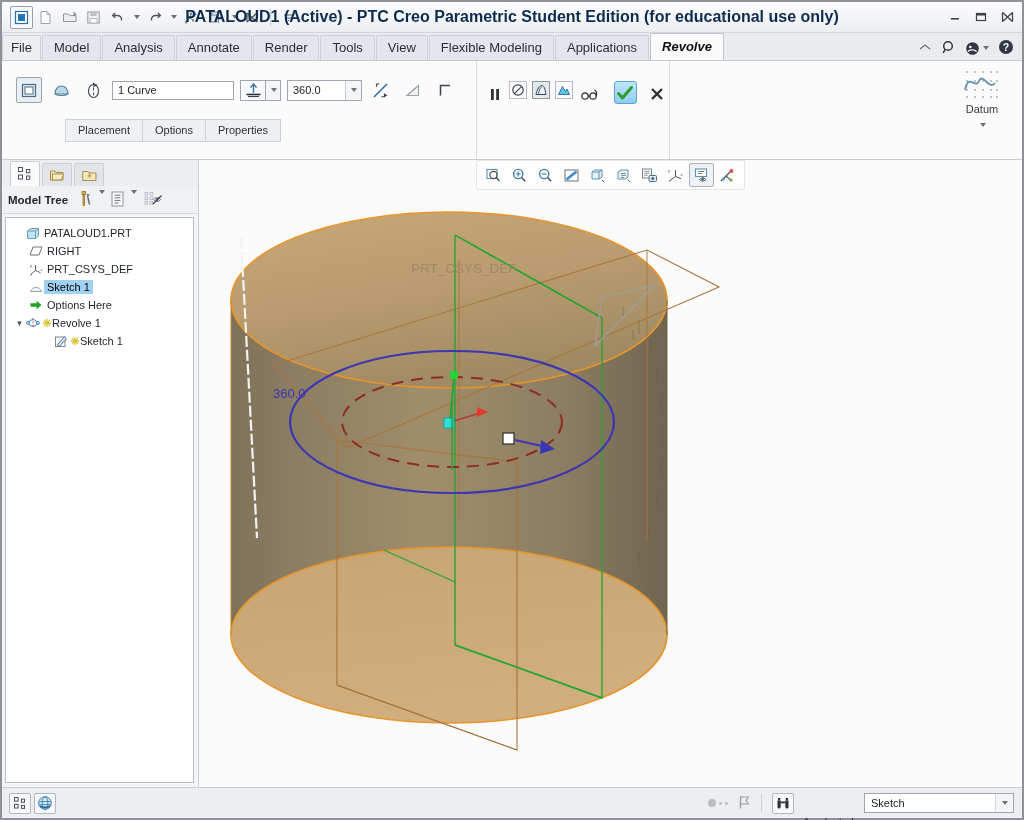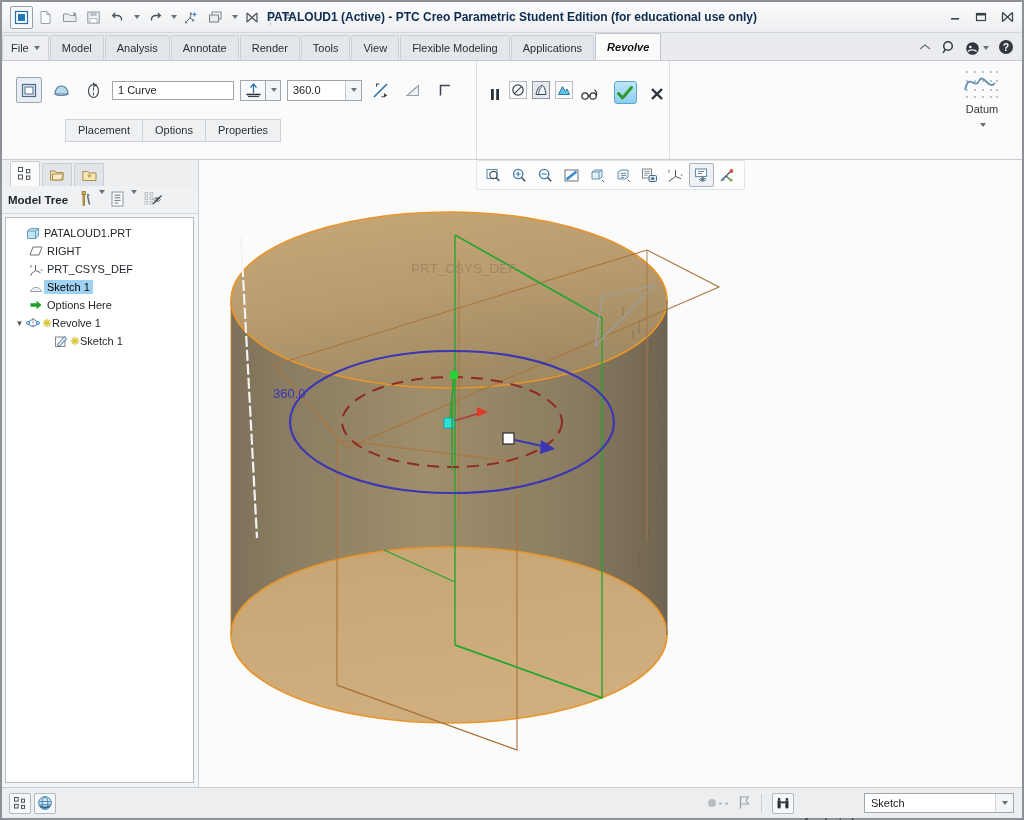--- a/index.html
+++ b/index.html
@@ -31,34 +31,34 @@
     border:1px solid transparent;border-radius:2px;
   }
   .qbtn.framed{border:1px solid #95a0ab;background:#f7f8fa;}
   .qsep{width:1px;height:17px;background:#c9ced4;margin:0 5px;}
   .caret{
     width:0;height:0;border-left:3px solid transparent;border-right:3px solid transparent;
     border-top:4px solid #6a7179;margin-left:1px;
   }
   .title-text{
     position:absolute;left:0;right:0;text-align:center;
-    font-size:12px;font-weight:bold;color:#0d2b4e;pointer-events:none;
+    font-size:16px;font-weight:bold;color:#0d2b4e;pointer-events:none;
   }
   .wbtns{position:absolute;right:8px;display:flex;gap:12px;align-items:center;}
   .wbtn{width:14px;height:14px;display:flex;align-items:center;justify-content:center;color:#3b4248;}
 
   
   .tabstrip{
     height:27px;flex:0 0 27px;background:#e9ebee;
     border-bottom:1px solid #c6cbd1;display:flex;align-items:flex-end;position:relative;
   }
   .tab{
     height:24px;line-height:24px;padding:0 11px;margin-right:1px;
     background:#e3e6ea;border:1px solid #ccd1d7;border-bottom:none;
-    font-size:11px;color:#2a2f34;border-radius:2px 2px 0 0;white-space:nowrap;
+    font-size:13px;color:#2a2f34;border-radius:2px 2px 0 0;white-space:nowrap;flex-direction:column;
   }
   .tab.file{background:#eceef1;padding:0 8px;display:flex;align-items:center;gap:4px;}
   .tab.active{
     background:#fbfbfc;border-color:#bfc5cc;color:#111;font-style:italic;font-weight:bold;
     height:26px;line-height:26px;
   }
   .tabright{position:absolute;right:8px;bottom:3px;display:flex;align-items:center;gap:9px;}
 
   
   .ribbon{

